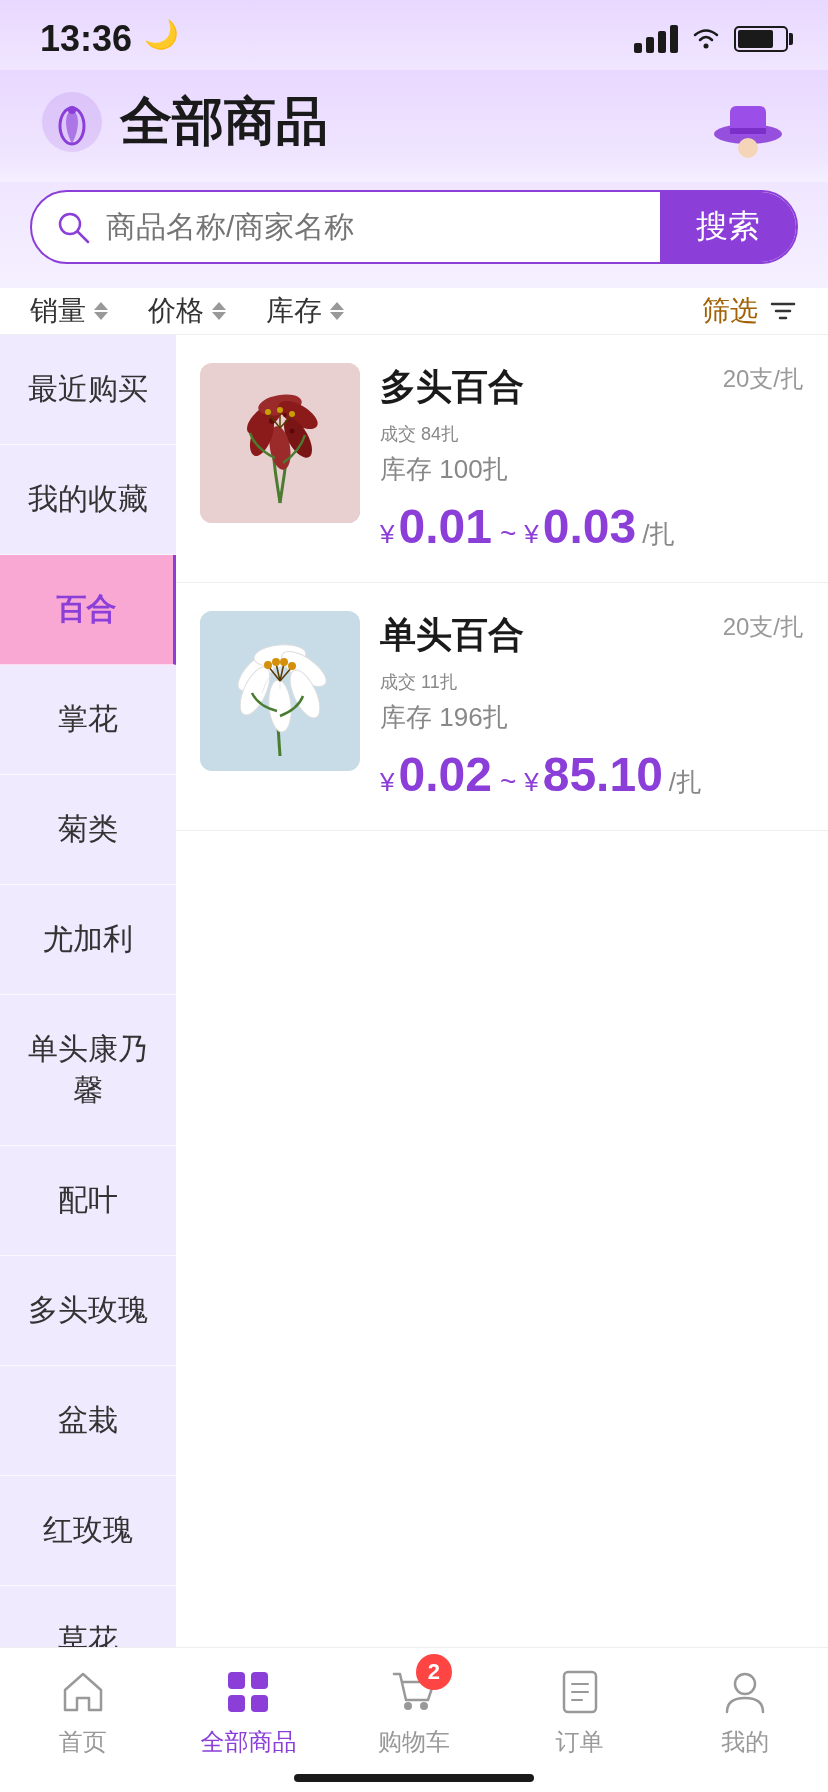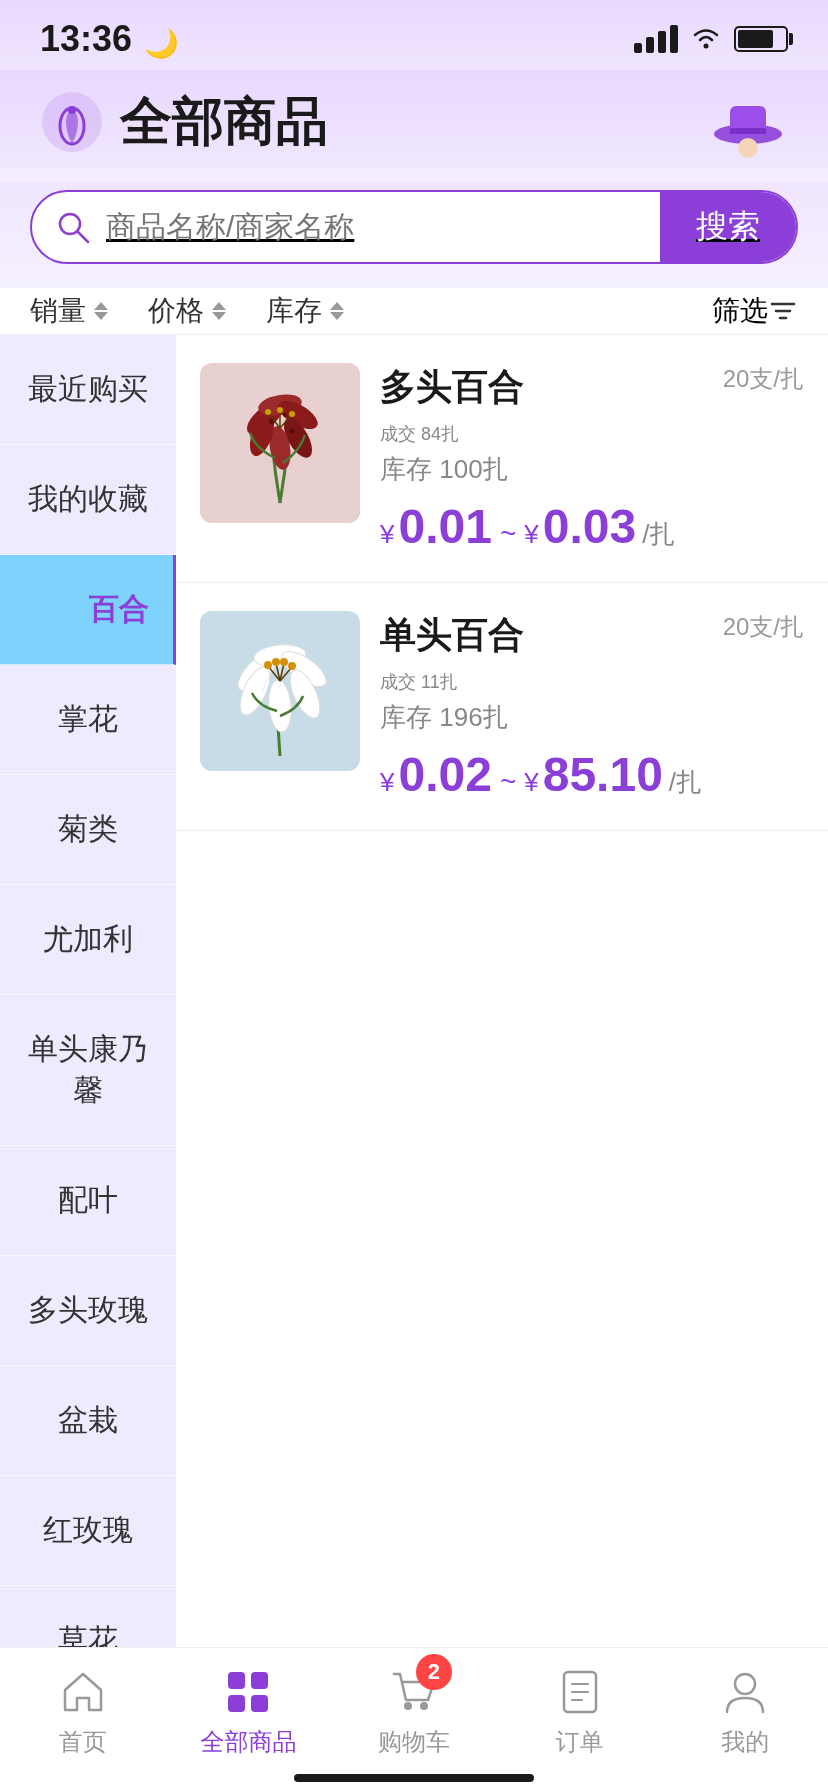--- a/index.html
+++ b/index.html
@@ -86,21 +86,20 @@
     .header-title {
       font-size: 52px;
       font-weight: 700;
       color: #1a1a1a;
     }
 
     
     .search-bar {
       background: linear-gradient(180deg, #f0e6ff 0%, #f5f0ff 100%);
       padding: 8px 30px 24px;
-      text-decoration: underline;
     }
     .search-input-wrapper {
       display: flex;
       align-items: center;
       border: 2.5px solid #8b3fd8;
       border-radius: 50px;
       background: white;
       overflow: hidden;
       height: 74px;
     }
@@ -162,22 +161,23 @@
     }
     .arrow-down {
       border-left: 7px solid transparent;
       border-right: 7px solid transparent;
       border-top: 8px solid #999;
     }
     .filter-btn {
       margin-left: auto;
       display: flex;
       align-items: center;
+      gap: 10px;
       font-size: 28px;
-      color: #000000;
+      color: #a16207;
       cursor: pointer;
     }
 
     
     .main-content {
       display: flex;
       background: #f5f5f5;
       min-height: 1300px;
     }
 
@@ -191,23 +191,22 @@
       padding: 34px 24px;
       font-size: 30px;
       color: #333;
       text-align: center;
       cursor: pointer;
       border-bottom: 1px solid rgba(255,255,255,0.6);
     }
     .sidebar-item.active {
       color: #8b3fd8;
       font-weight: 600;
-      background: #7dd3fc;
+      background: #f9a8d4;
       border-right: 3px solid #8b3fd8;
-      text-align: right;
     }
 
     
     .product-list {
       flex: 1;
       background: white;
       padding: 0;
     }
     .product-card {
       display: flex;
@@ -368,21 +367,21 @@
       width: 240px;
       height: 8px;
       background: #1a1a1a;
       border-radius: 4px;
     }
   </style>
 </head>
 <body>
 
 <div class="status-bar">
-  <div class="status-left" style="display:flex;align-items:flex-end;gap:12px;">
+  <div class="status-left" style="display:flex;align-items:flex-start;gap:12px;">
     <span class="status-time">13:36</span>
     <span class="moon-icon">🌙</span>
   </div>
   <div class="status-icons">
     <div class="signal-bars">
       <span style="height:10px;"></span>
       <span style="height:16px;"></span>
       <span style="height:22px;"></span>
       <span style="height:28px;"></span>
     </div>

